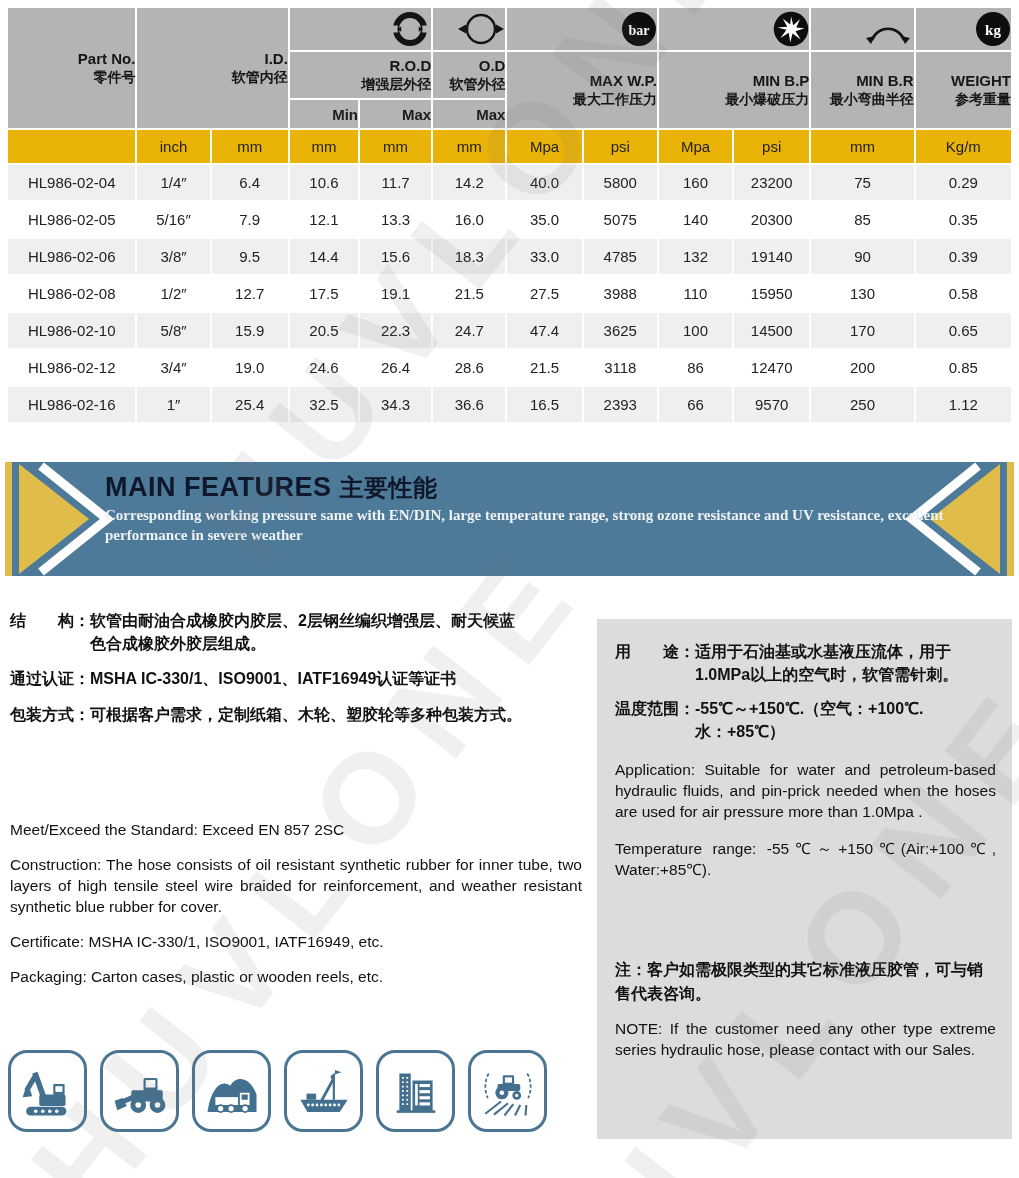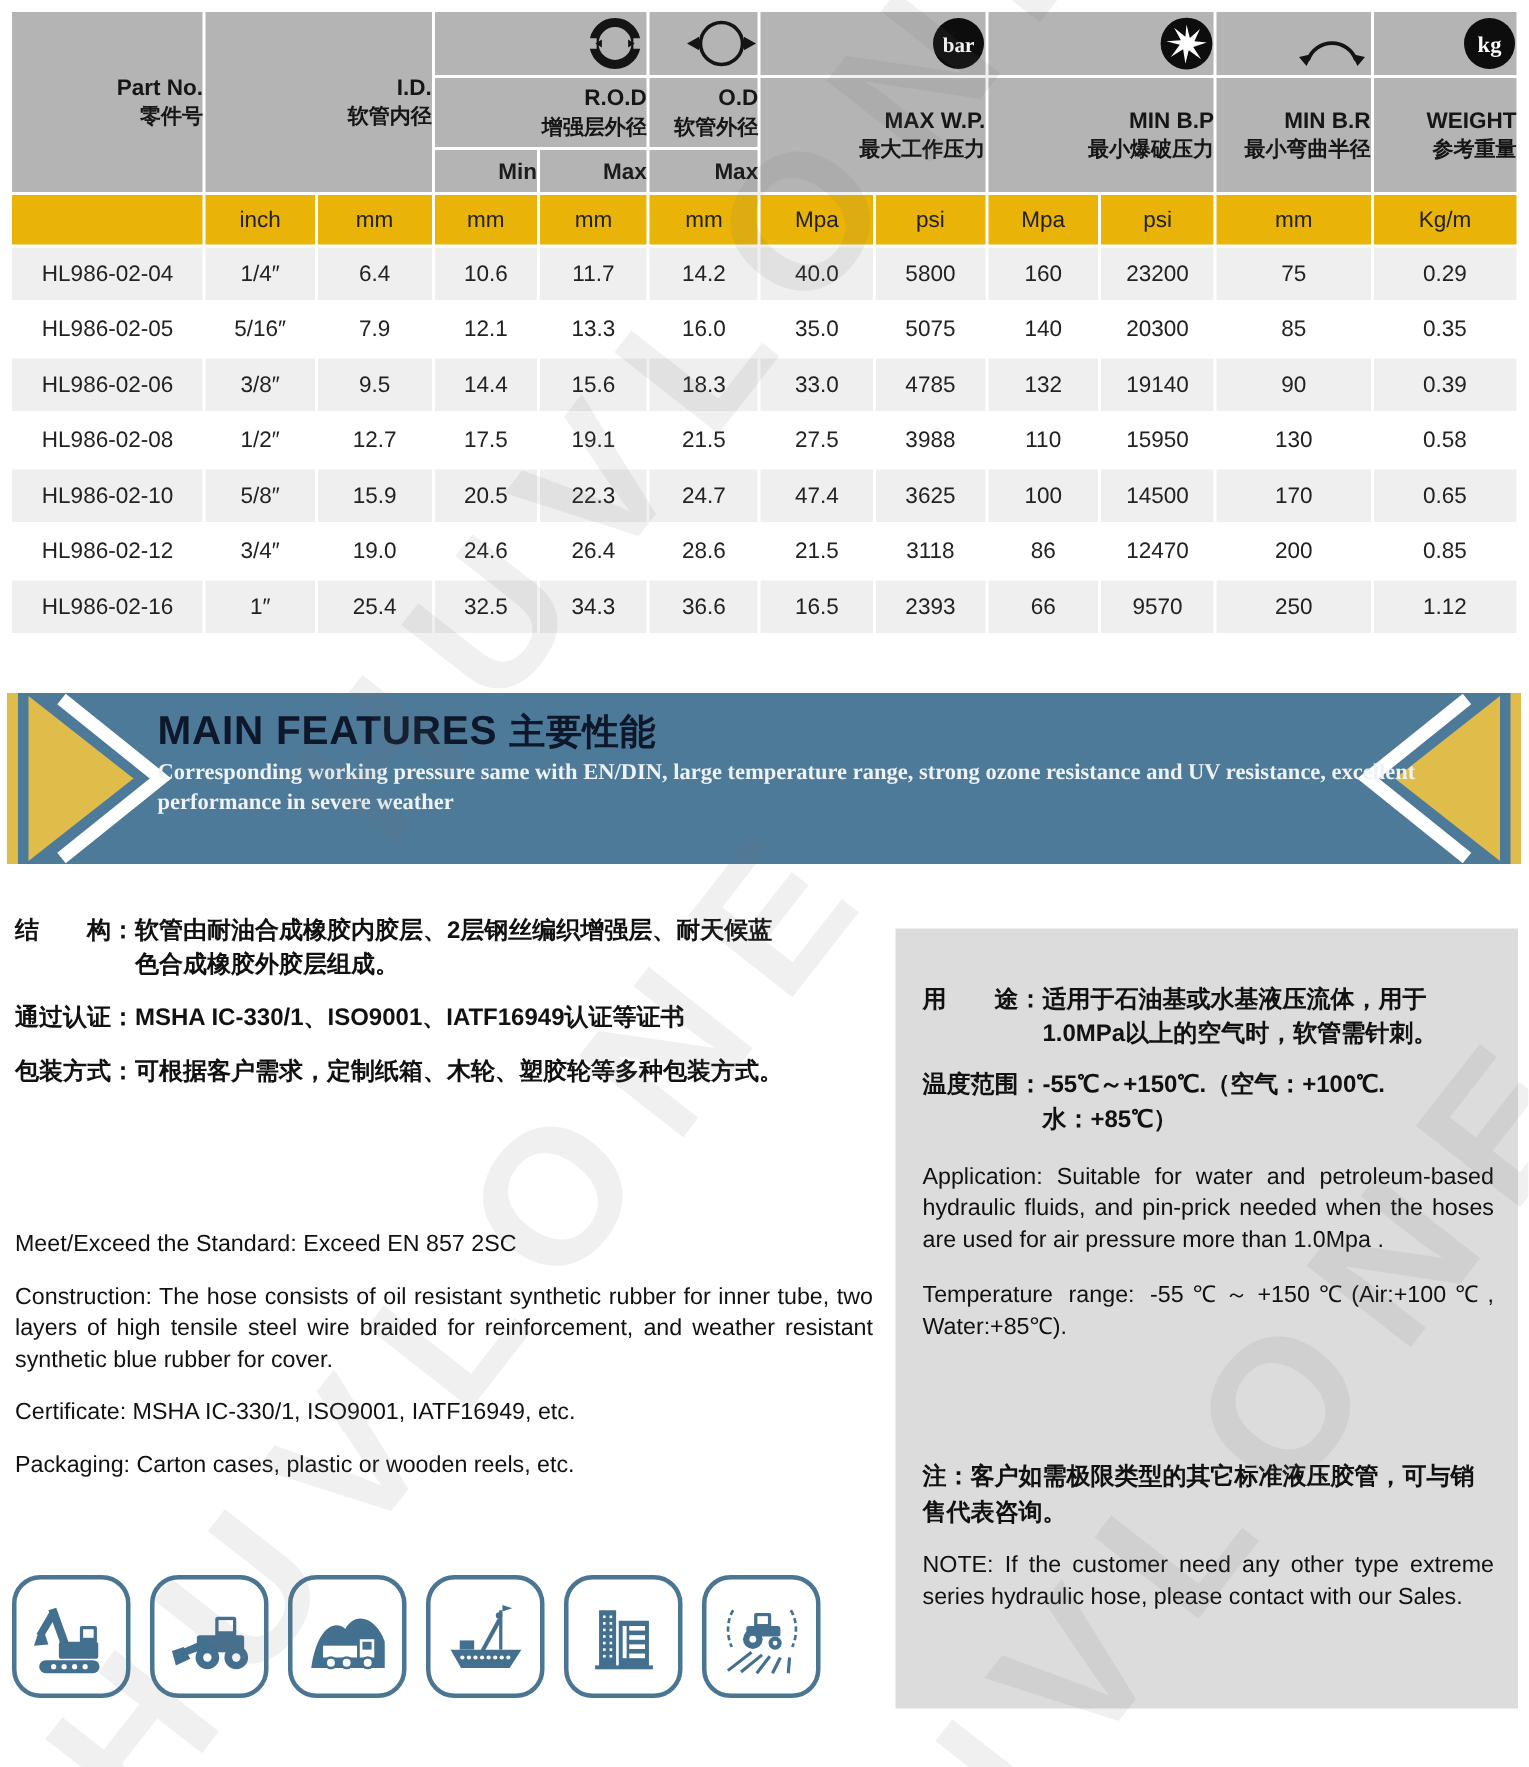--- a/index.html
+++ b/index.html
@@ -54,21 +54,21 @@
   .cn-block { position:absolute; left:10px; top:610px; width:578px; z-index:2; }
   .cn-item { display:flex; font-size:16px; font-weight:bold; color:#111; line-height:1.42; margin-bottom:13px; }
   .cn-label { flex:0 0 auto; white-space:pre; }
   .cn-text { white-space:pre-wrap; }
   
   .en-block { position:absolute; left:10px; top:820px; width:572px; z-index:2; }
   .en-para { font-size:15.5px; line-height:1.35; color:#111; margin-bottom:14px; text-align:justify; }
   
   .right-panel {
     position:absolute; left:597px; top:619px; width:415px; height:520px;
-    background:#dcdcdc; z-index:1; padding:37px 16px 18px 18px;
+    background:#dcdcdc; z-index:1; padding:22px 16px 18px 18px;
   }
   .right-panel .cn-item { font-size:16px; margin-bottom:12px; }
   .right-panel .en-para { margin-top:16px; margin-bottom:0; }
   .panel-note-cn { font-size:16px; font-weight:bold; color:#111; line-height:1.45; margin-top:78px; }
   .panel-note-en { font-size:15.5px; line-height:1.35; color:#111; text-align:justify; margin-top:14px; }
   
   .app-icons { position:absolute; left:8px; top:1050px; display:flex; gap:13px; z-index:2; }
   .app-icon-box {
     width:79px; height:82px; border:3px solid #4a7693; border-radius:19px;
     display:flex; align-items:center; justify-content:center; background:#fff;

